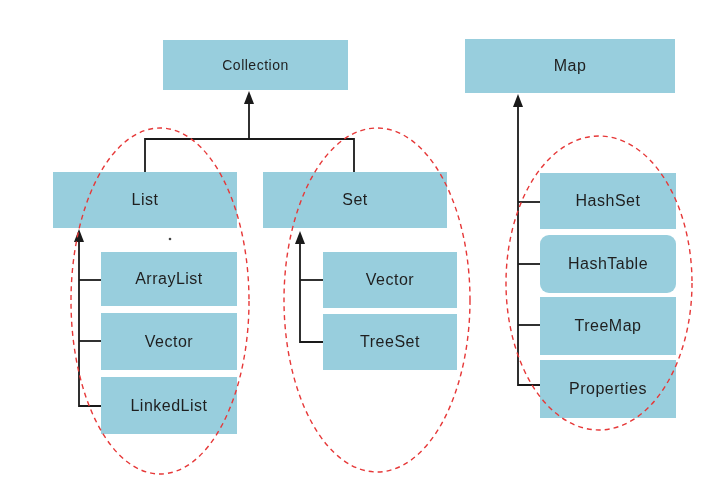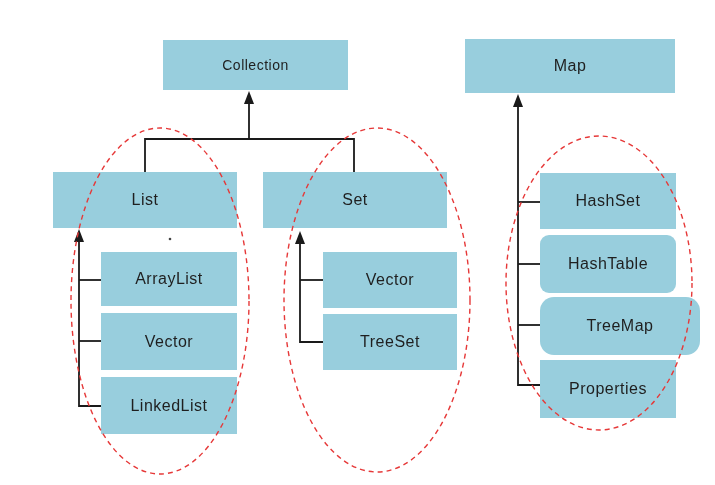--- a/index.html
+++ b/index.html
@@ -35,21 +35,21 @@
   
   #n-arraylist {left:101px;top:252px;width:136px;height:54px;}
   #n-vector    {left:101px;top:313px;width:136px;height:57px;}
   #n-linkedlist{left:101px;top:377px;width:136px;height:57px;}
   
   #n-hashset   {left:323px;top:252px;width:134px;height:56px;}
   #n-treeset   {left:323px;top:314px;width:134px;height:56px;}
   
   #n-hashmap   {left:540px;top:173px;width:136px;height:56px;}
   #n-hashtable {left:540px;top:235px;width:136px;height:58px;border-radius:9px;}
-  #n-treemap   {left:540px;top:297px;width:160px;height:58px;border-radius:14px;}
+  #n-treemap   {left:540px;top:297px;width:136px;height:58px;}
   #n-properties{left:540px;top:360px;width:136px;height:58px;}
 
   svg.overlay{
     position:absolute;left:0;top:0;
     pointer-events:none;
   }
   .conn{stroke:var(--connector);stroke-width:1.8;fill:none;}
   .arrowhead{fill:var(--connector);stroke:none;}
   .group-ellipse{stroke:var(--ellipse);stroke-width:1.4;fill:none;stroke-dasharray:5 4;}
   .stray{fill:#444;}

